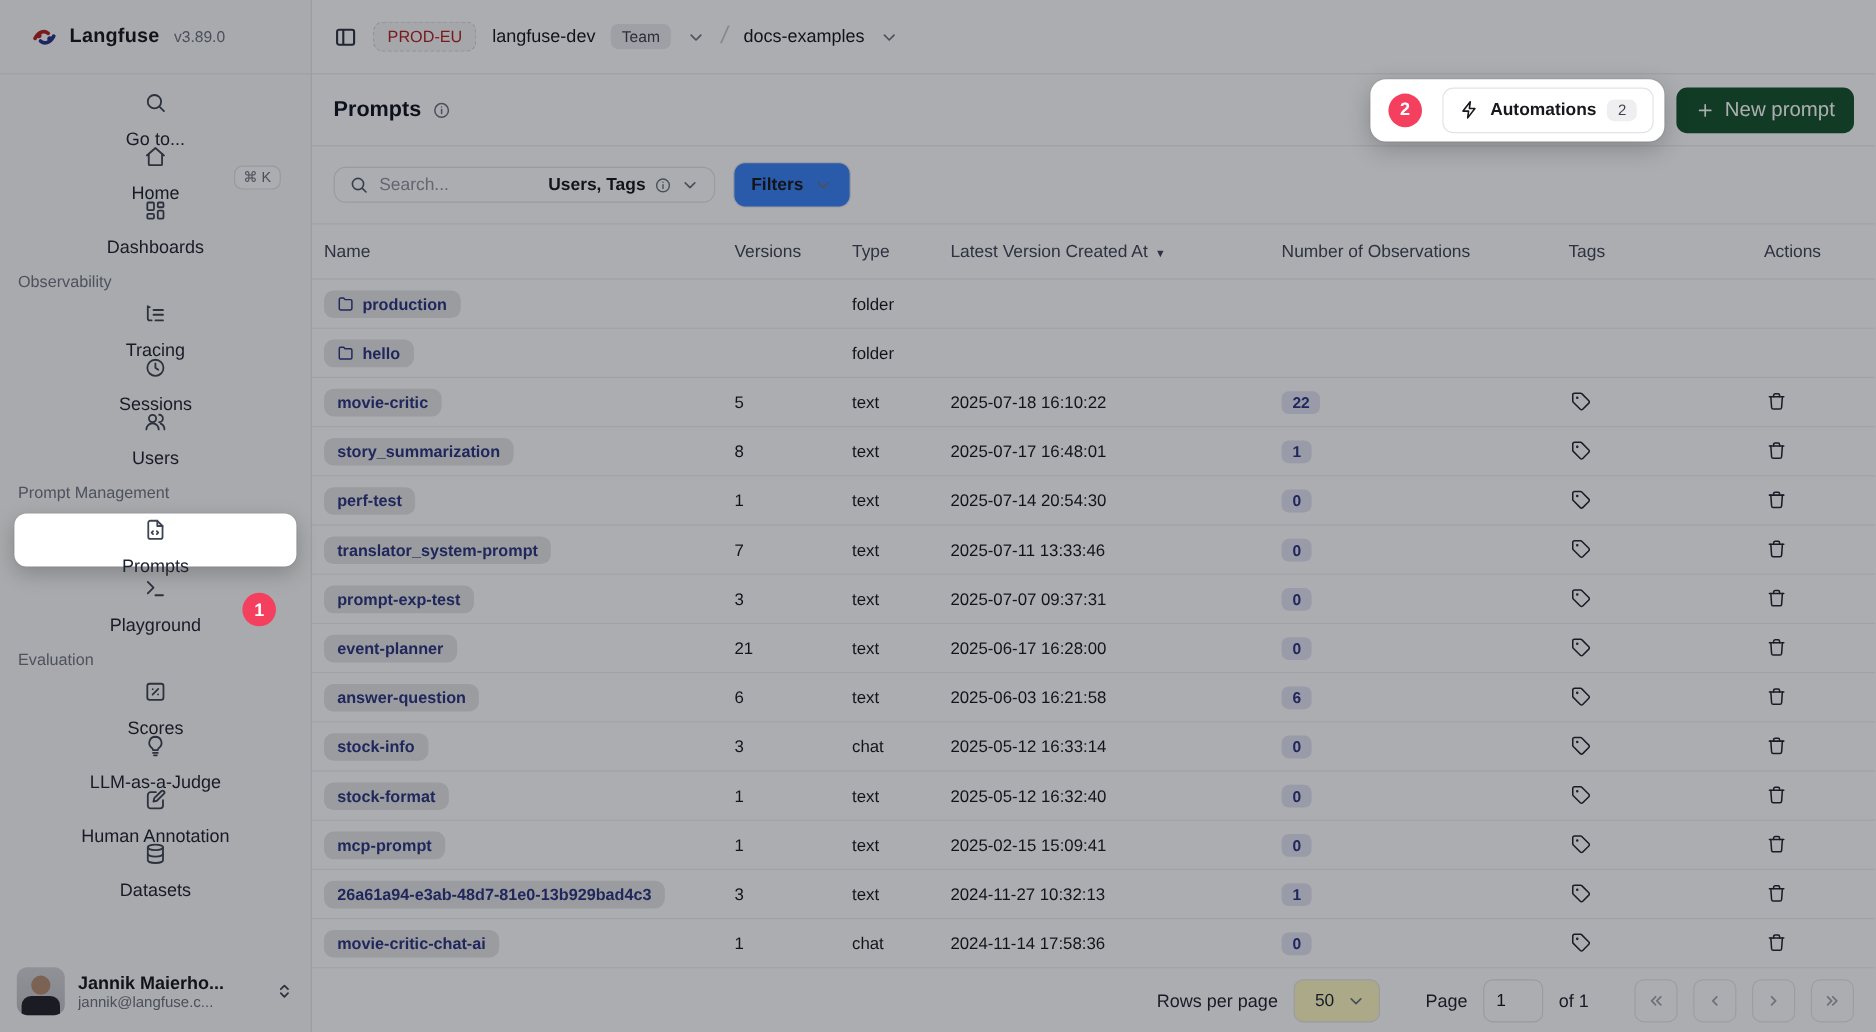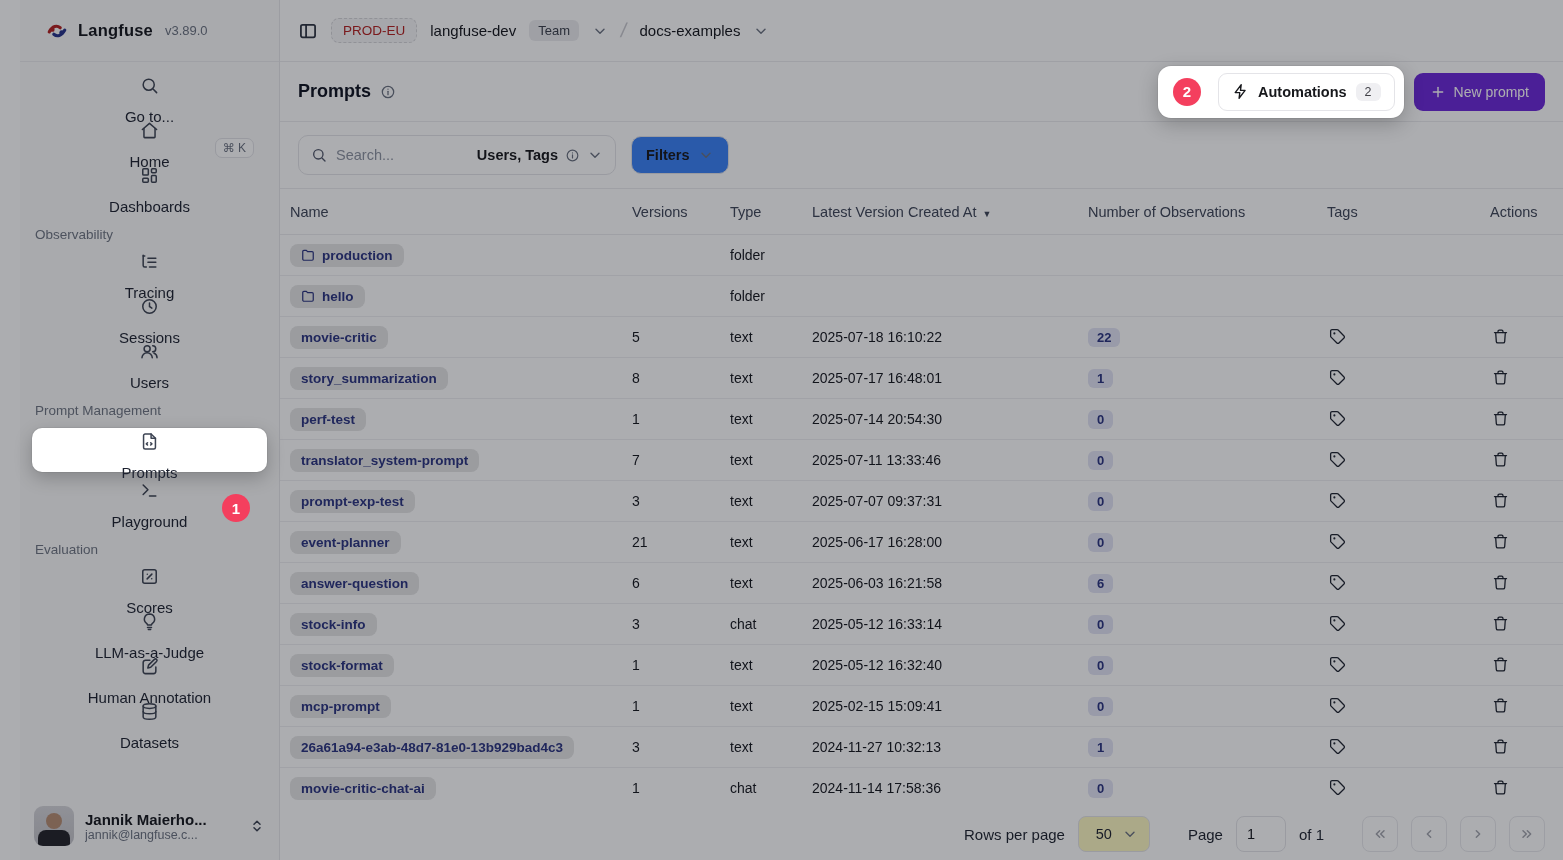--- a/index.html
+++ b/index.html
@@ -8,21 +8,21 @@
 
   .app { display:flex; width:1563px; height:860px; background:#fff; }
 
   
   .dim-overlay { position:fixed; left:0; top:0; width:1563px; height:860px;
     background:rgba(13,15,24,0.34); z-index:50; pointer-events:none; }
   .spotlight { position:relative; z-index:60; }
 
   
   .sidebar { width:260px; flex:none; background:#fafafa; border-right:1px solid #e7e7ea;
-    display:flex; flex-direction:column;margin-left:20px; }
+    display:flex; flex-direction:column; }
   .sb-logo { height:62px; flex:none; display:flex; align-items:center; gap:10px;
     padding:0 14px 0 26px; border-bottom:1px solid #ececef; }
   .sb-logo .brand { font-size:16.5px; font-weight:700; color:#14161c; letter-spacing:.2px; }
   .sb-logo .ver { font-size:13px; color:#6b7280; margin-left:2px; }
   .sb-nav { flex:1; min-height:0; padding:14px 12px 0; display:flex; flex-direction:column; }
   .nav-item { height:36px; margin-bottom:9px; display:flex; align-items:center; gap:13px;
     padding:0 13px; border-radius:8px; font-size:15px; color:#1d2230; cursor:pointer;flex-direction:column; }
   .nav-item svg { width:19px; height:19px; flex:none; color:#3d4453; }
   .kbd { margin-left:auto; border:1px solid #e2e2e7; background:#fff; border-radius:7px;
     padding:2px 7px; font-size:12px; color:#6b7280; }
@@ -70,26 +70,26 @@
     border-radius:13px; padding:7px 9px 7px 15px;
     box-shadow:0 0 0 1px rgba(0,0,0,.05), 0 6px 20px rgba(0,0,0,.22); }
   .automations-btn { display:flex; align-items:center; gap:9px; height:38px; padding:0 13px;
     background:#fff; border:1px solid #e4e4e8; border-radius:9px; font-size:14.5px;
     font-weight:600; color:#17181c; cursor:pointer;
     font-family:"Liberation Sans","DejaVu Sans",sans-serif; }
   .automations-btn svg { width:17px; height:17px; color:#17181c; }
   .count-pill { background:#efeff2; border-radius:6px; padding:2px 9px; font-size:12.5px;
     font-weight:500; color:#3f3f46; }
   .new-prompt-btn { height:38px; display:flex; align-items:center; gap:8px; padding:0 16px;
-    background:#6d28d9; color:#fff; border:none; border-radius:9px; font-size:14px;
+    background:#14532d; color:#fff; border:none; border-radius:9px; font-size:17px;
     font-weight:500; cursor:pointer; font-family:"Liberation Sans","DejaVu Sans",sans-serif; }
   .new-prompt-btn svg { width:16px; height:16px; }
 
   .toolbar { flex:none; display:flex; align-items:center; gap:15px; padding:13px 18px 13px; }
-  .search-box { width:318px; height:40px; border:1px solid #e4e4e8; border-radius:10px;
+  .search-box { width:318px; height:30px; border:1px solid #e4e4e8; border-radius:10px;
     display:flex; align-items:center; gap:9px; padding:0 12px; background:#fff; }
   .search-box svg.mag { width:16px; height:16px; color:#51576a; flex:none; }
   .search-box input { flex:1; min-width:0; border:none; outline:none; background:transparent;
     font-size:14.5px; color:#14161c; font-family:"Liberation Sans","DejaVu Sans",sans-serif; }
   .search-box input::placeholder { color:#8d93a1; }
   .scope-btn { display:flex; align-items:center; gap:7px; font-size:14.5px; font-weight:600;
     color:#17181c; white-space:nowrap; background:none; border:none; cursor:pointer;
     font-family:"Liberation Sans","DejaVu Sans",sans-serif; }
   .scope-btn .info-ic { width:15px; height:15px; }
   .filters-btn { height:38px; border:1px solid #e4e4e8; background:#3b82f6; border-radius:10px;

